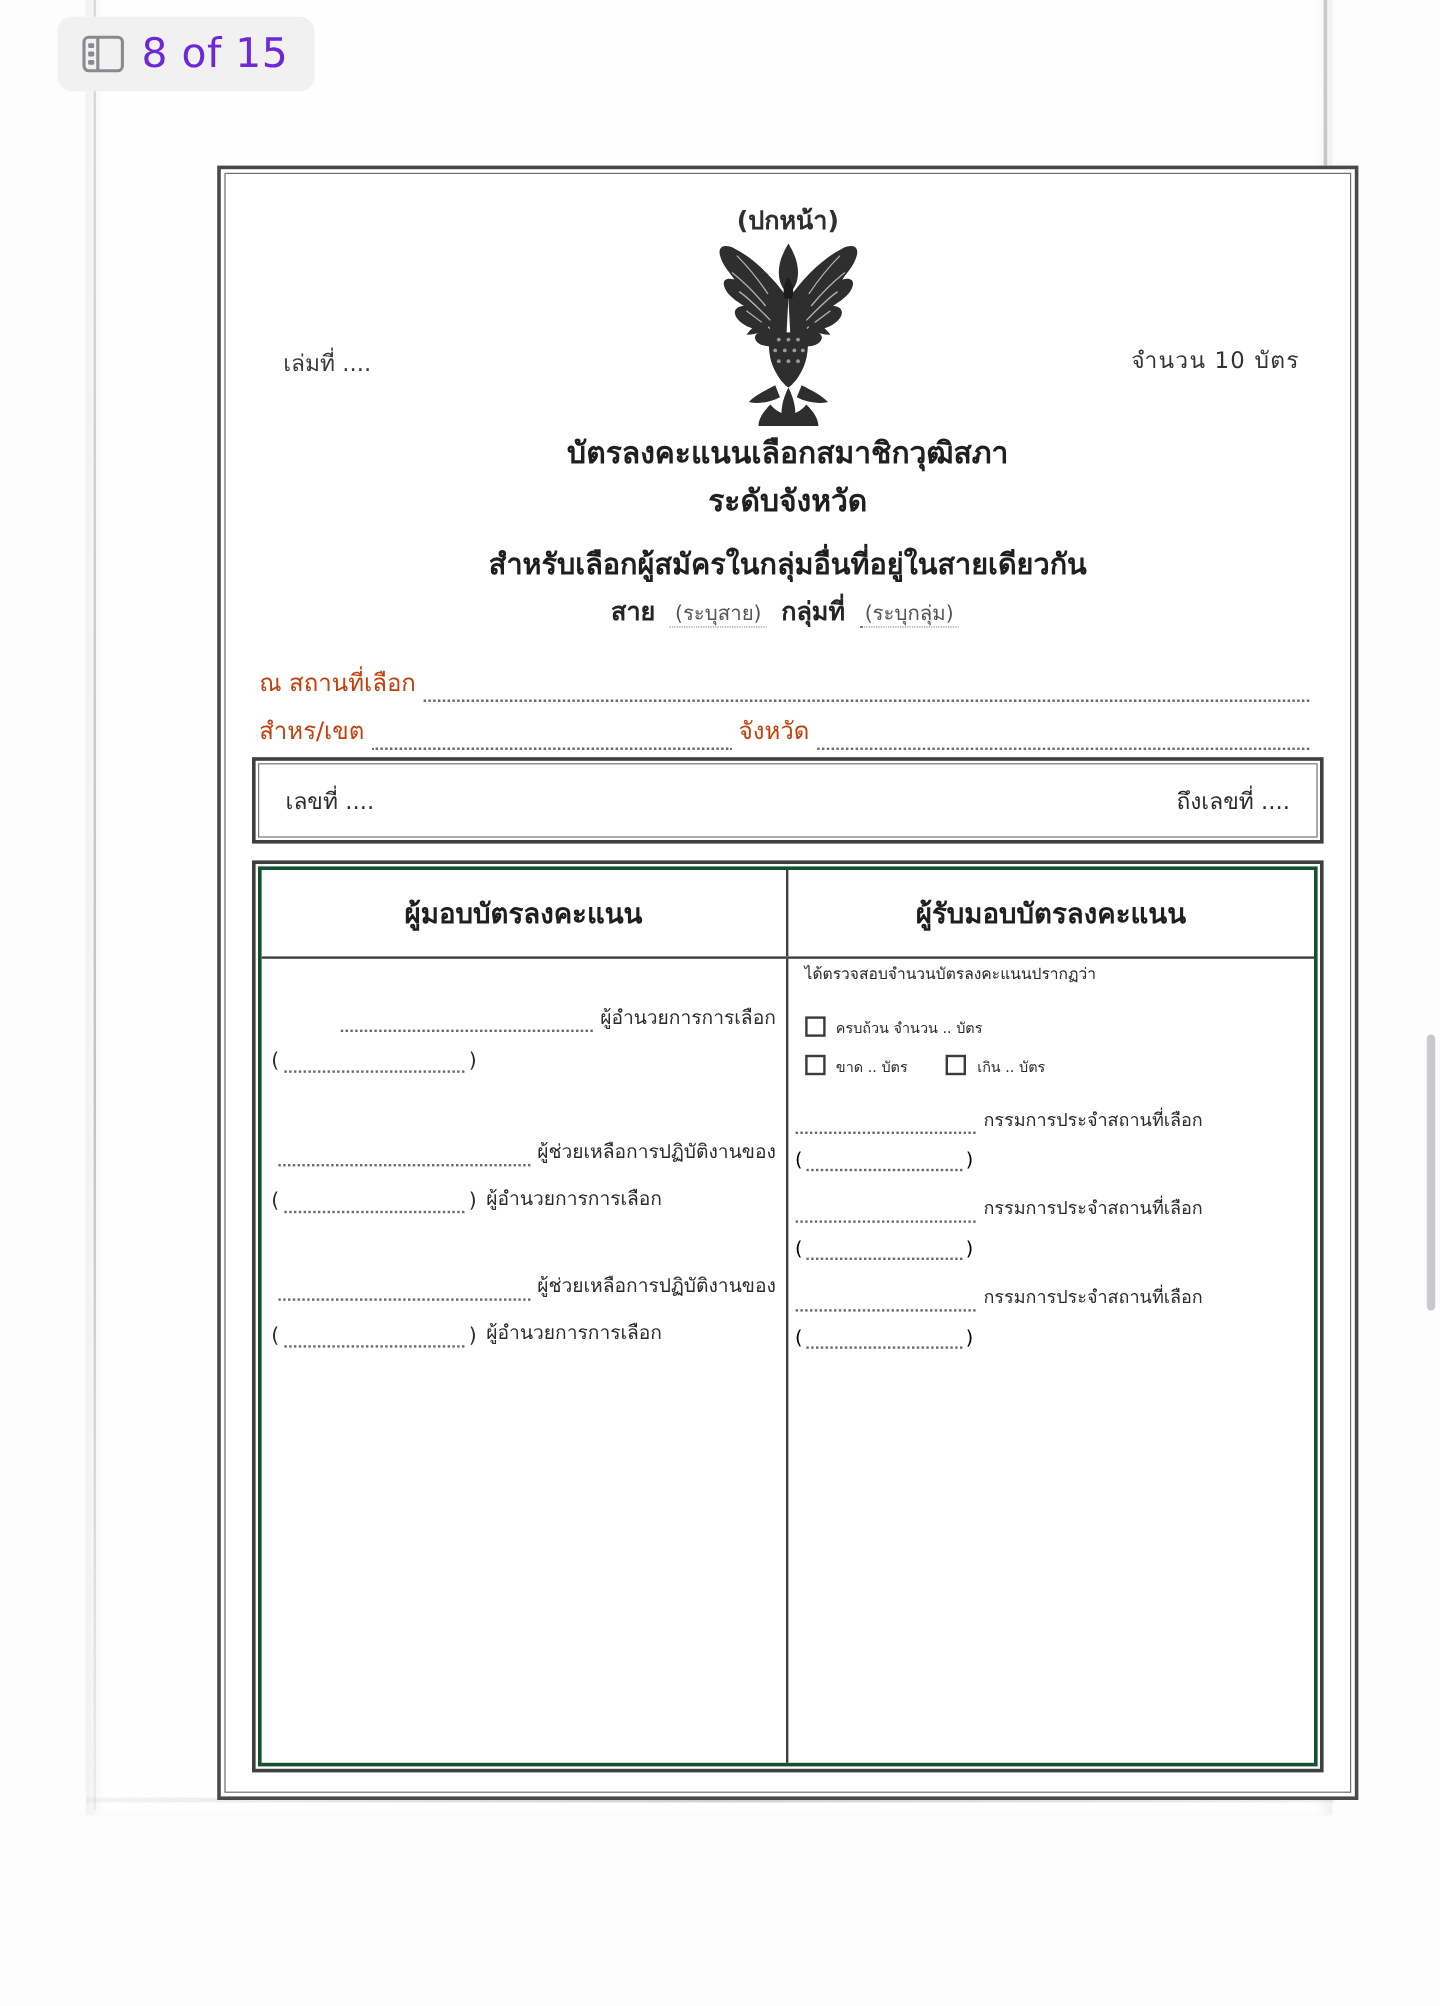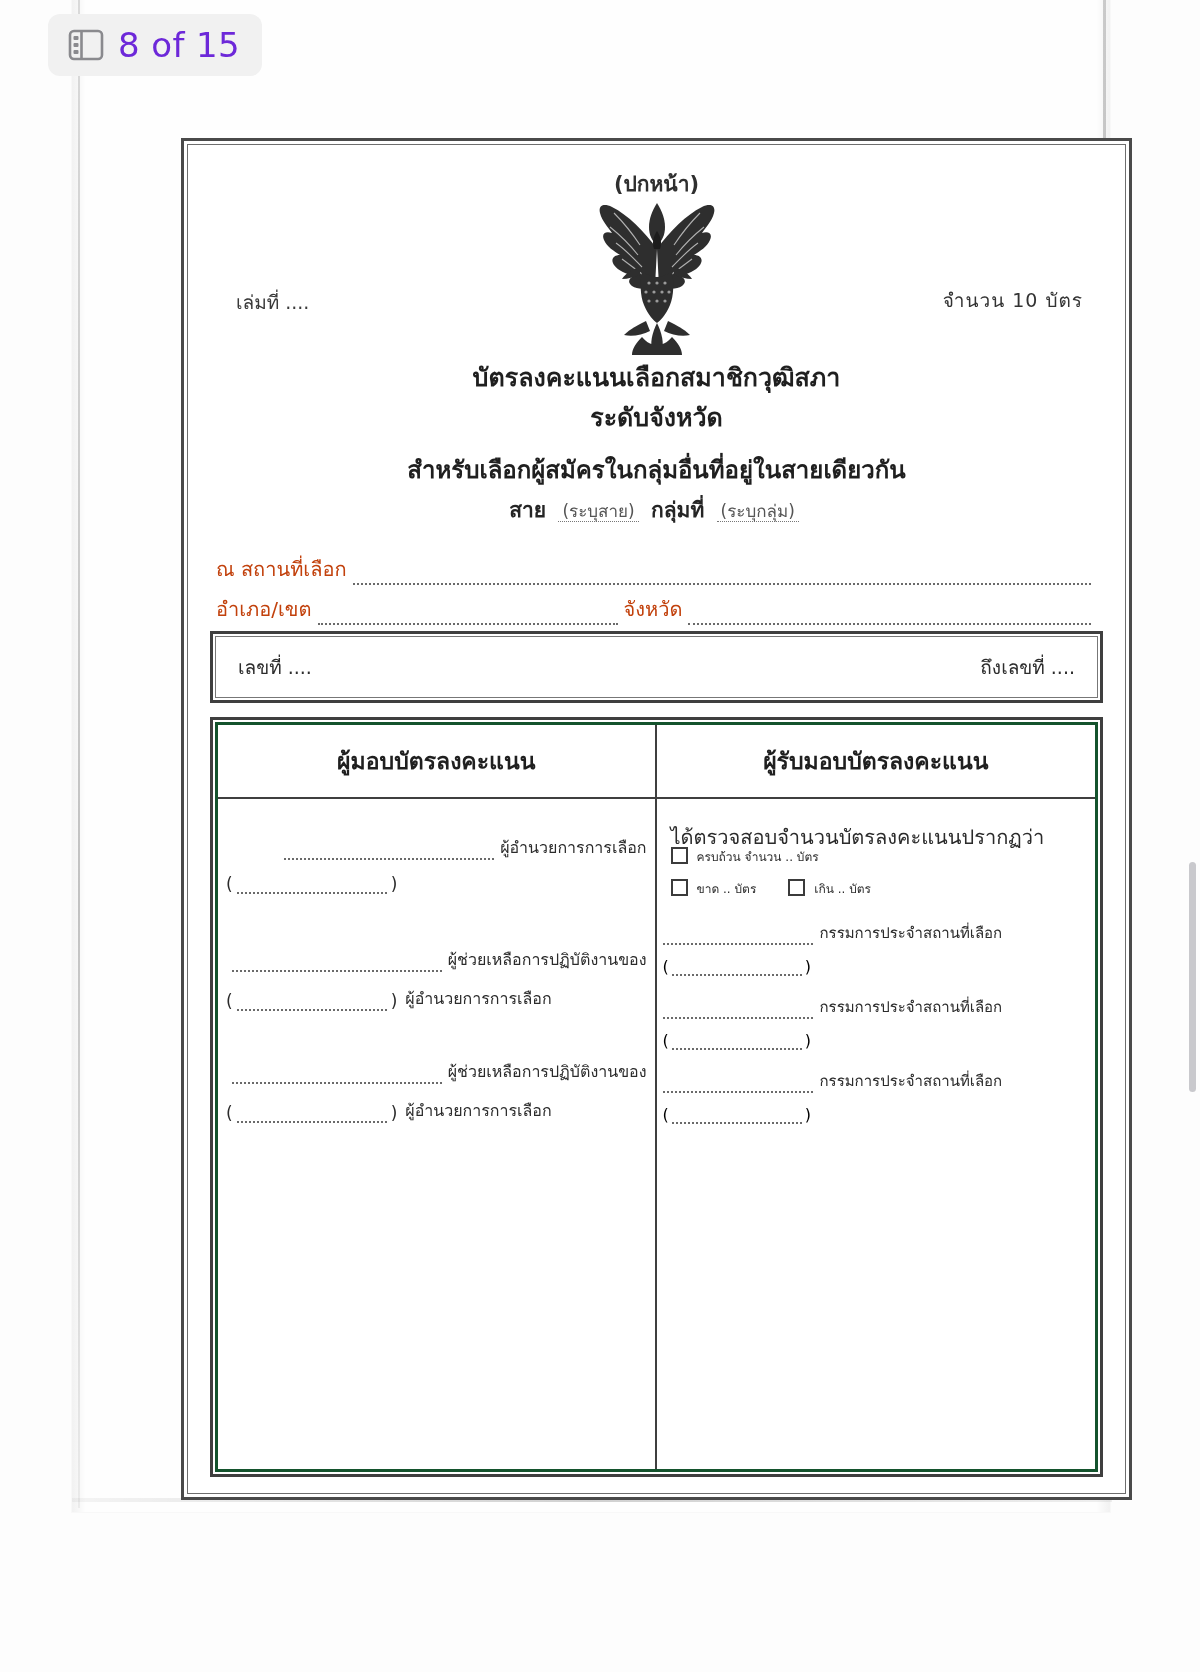--- a/index.html
+++ b/index.html
@@ -220,22 +220,22 @@
     margin-top: 14px; gap: 4px; white-space: nowrap;
   }
   .paren-row .p-open, .paren-row .p-close { font-size: 17px; color: #2b2b2b; }
   .paren-dots {
     border-bottom: 2px dotted #6a6a6a; height: 13px; width: 150px;
   }
   .paren-role { font-size: 16px; color: #2b2b2b; margin-left: 4px; }
 
   
   #verify-text {
-    position: absolute; left: 14px; top: 22px;
-    font-size: 20px; color: #2b2b2b; white-space: nowrap;
+    position: absolute; left: 14px; top: 2px;
+    font-size: 13px; color: #2b2b2b; white-space: nowrap;
   }
   .chk-row {
     position: absolute; left: 14px;
     display: flex; align-items: flex-start; gap: 9px;
     font-size: 12px; color: #2b2b2b; white-space: nowrap;
   }
   .chkbox {
     width: 17px; height: 17px;
     border: 2px solid #3b3b3b;
     flex: 0 0 auto;
@@ -354,21 +354,21 @@
         <span>กลุ่มที่</span>
         <span class="blank">(ระบุกลุ่ม)</span>
       </div>
 
       <div id="row-place" class="fill-row thai">
         <span>ณ สถานที่เลือก</span>
         <span class="dots"></span>
       </div>
 
       <div id="row-district" class="fill-row thai">
-        <span>อำเภอ/เขต</span>
+        <span>สำหร/เขต</span>
         <span class="dots seg1"></span>
         <span>จังหวัด</span>
         <span class="dots"></span>
       </div>
 
       <div id="serial-box">
         <div class="inner thai">
           <span>เลขที่ ....</span>
           <span>ถึงเลขที่ ....</span>
         </div>

